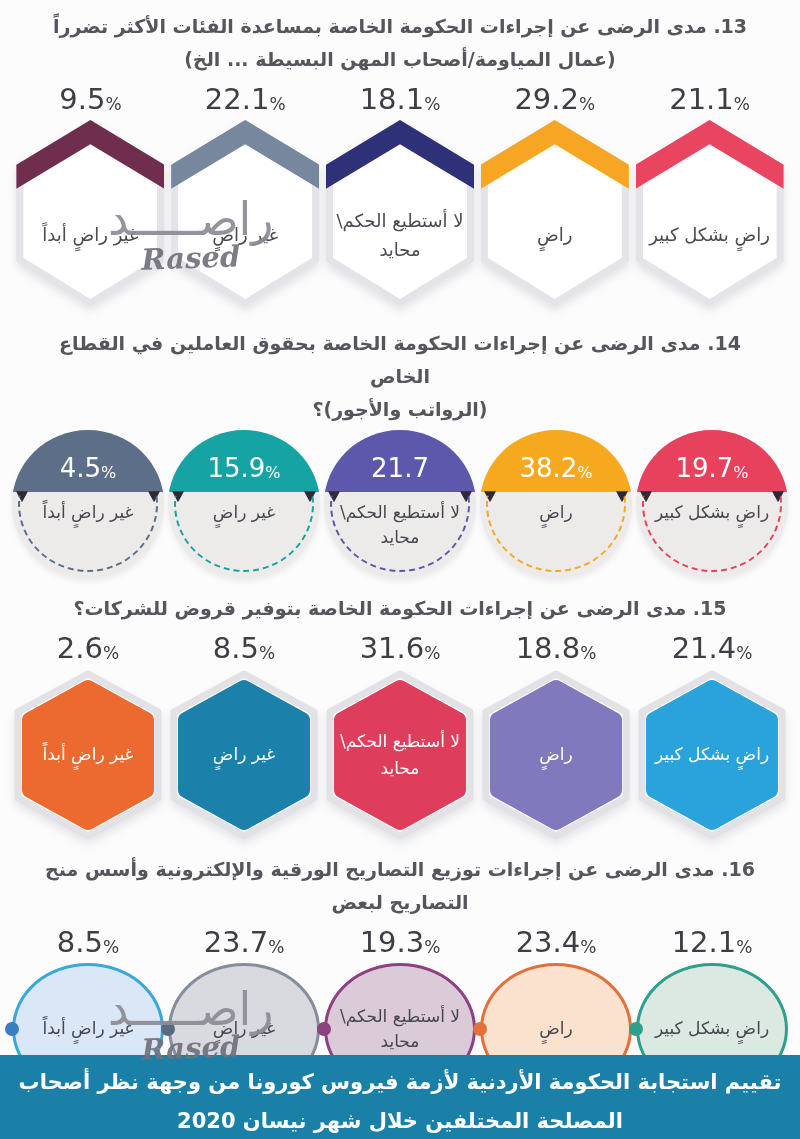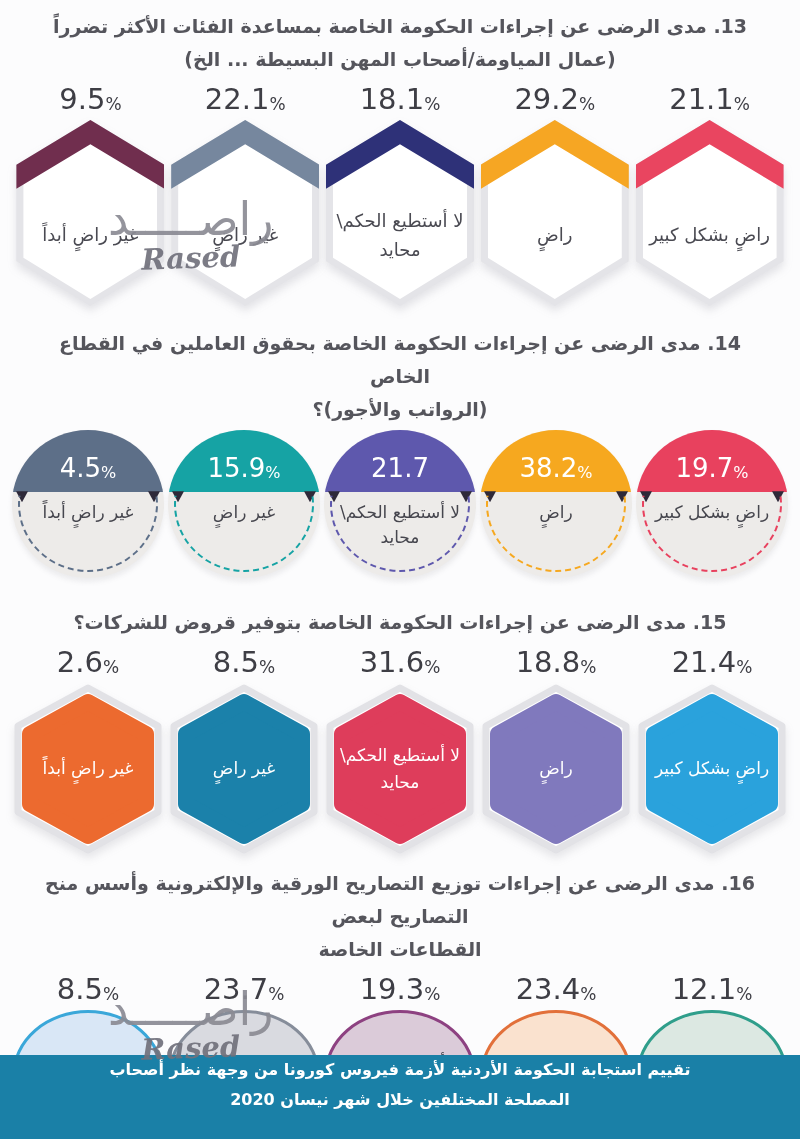--- a/index.html
+++ b/index.html
@@ -4,21 +4,21 @@
 <style>
   html,body{margin:0;padding:0;background:#fcfcfd;}
   .page{position:relative;width:800px;height:1139px;margin:0 auto;overflow:hidden;
         background:#fcfcfd;font-family:"DejaVu Sans",sans-serif;color:#45454d;}
   
   .sec{position:relative;}
   .sec-title,.sec-subtitle{direction:rtl;text-align:center;font-size:19px;font-weight:700;
         color:#55555c;line-height:33px;padding:0 30px;}
   .sec-13{padding-top:10px;}
   .sec-14{margin-top:21px;}
-  .sec-15{margin-top:28px;}
+  .sec-15{margin-top:14px;}
   .sec-16{margin-top:12px;}
   
   .badges-row{display:flex;justify-content:center;gap:4px;padding:0 15px;margin-top:4px;}
   .badge-col{width:153px;display:flex;flex-direction:column;align-items:center;}
   .percent{direction:ltr;height:36px;font-size:29px;color:#3e3e45;letter-spacing:0;
            display:flex;align-items:flex-end;justify-content:center;margin-bottom:4px;}
   .percent .pct{font-size:17px;padding-bottom:2px;}
   
   .hexwrap{position:relative;width:148px;height:186px;filter:drop-shadow(0 5px 4px rgba(110,110,125,.18));}
   .hex-outer{position:absolute;inset:0;background:#e4e4e8;
@@ -58,22 +58,22 @@
   .ring-dot{position:absolute;left:-7px;top:calc(50% - 7px);width:14px;height:14px;border-radius:50%;}
   
   .wm{position:absolute;z-index:40;text-align:center;pointer-events:none;opacity:.92;}
   .wm-ar{font-size:46px;color:#8b8b94;direction:rtl;line-height:1.1;}
   .wm-en{font-family:"DejaVu Serif",serif;font-style:italic;font-weight:700;font-size:29px;
       color:#71717c;margin-top:-4px;transform:rotate(-2deg);}
   .wm1{left:108px;top:194px;}
   .wm2{left:108px;top:984px;}
   
   .footer{position:absolute;left:0;right:0;bottom:0;height:84px;direction:rtl;
-      color:#ffffff;text-align:center;font-weight:700;font-size:16px;line-height:1.85;
-      box-sizing:border-box;}
+      color:#ffffff;text-align:center;font-weight:700;font-size:21px;line-height:1.85;
+      padding-top:8px;box-sizing:border-box;}
 </style>
 </head>
 <body>
 
 <div class="page">
   <div id="sections">
       <section class="sec sec-13">
         <div class="sec-title">13. مدى الرضى عن إجراءات الحكومة الخاصة بمساعدة الفئات الأكثر تضرراً</div>
         <div class="sec-subtitle">(عمال المياومة/أصحاب المهن البسيطة ... الخ)</div>
         <div class="badges-row">
@@ -285,21 +285,20 @@
                 <path d="M76 5 L146 43 L146 129 L76 167 L6 129 L6 43 Z" fill="#ffffff" stroke="#e2e2e6" stroke-width="7" stroke-linejoin="round"></path>
                 <path d="M76 19 L134 51 L134 121 L76 153 L18 121 L18 51 Z" fill="#2aa2dc" stroke="#2aa2dc" stroke-width="16" stroke-linejoin="round"></path>
               </svg>
               <div class="solid-label">راضٍ بشكل كبير</div>
             </div>
           </div>
         </div>
       </section>
       <section class="sec sec-16">
         <div class="sec-title">16. مدى الرضى عن إجراءات توزيع التصاريح الورقية والإلكترونية وأسس منح التصاريح لبعض</div>
-        <div class="sec-subtitle">القطاعات الخاصة</div>
         <div class="badges-row">
           <div class="badge-col">
             <div class="percent" dir="ltr">
               <span class="num">8.5</span>
               <span class="pct">%</span>
             </div>
             <div class="ringwrap">
               <div class="ring-body" style="border-color: rgb(58, 167, 217); background: rgb(217, 231, 246);">غير راضٍ أبداً</div>
               <span class="ring-dot" style="background: rgb(58, 126, 194);"></span>
             </div>

